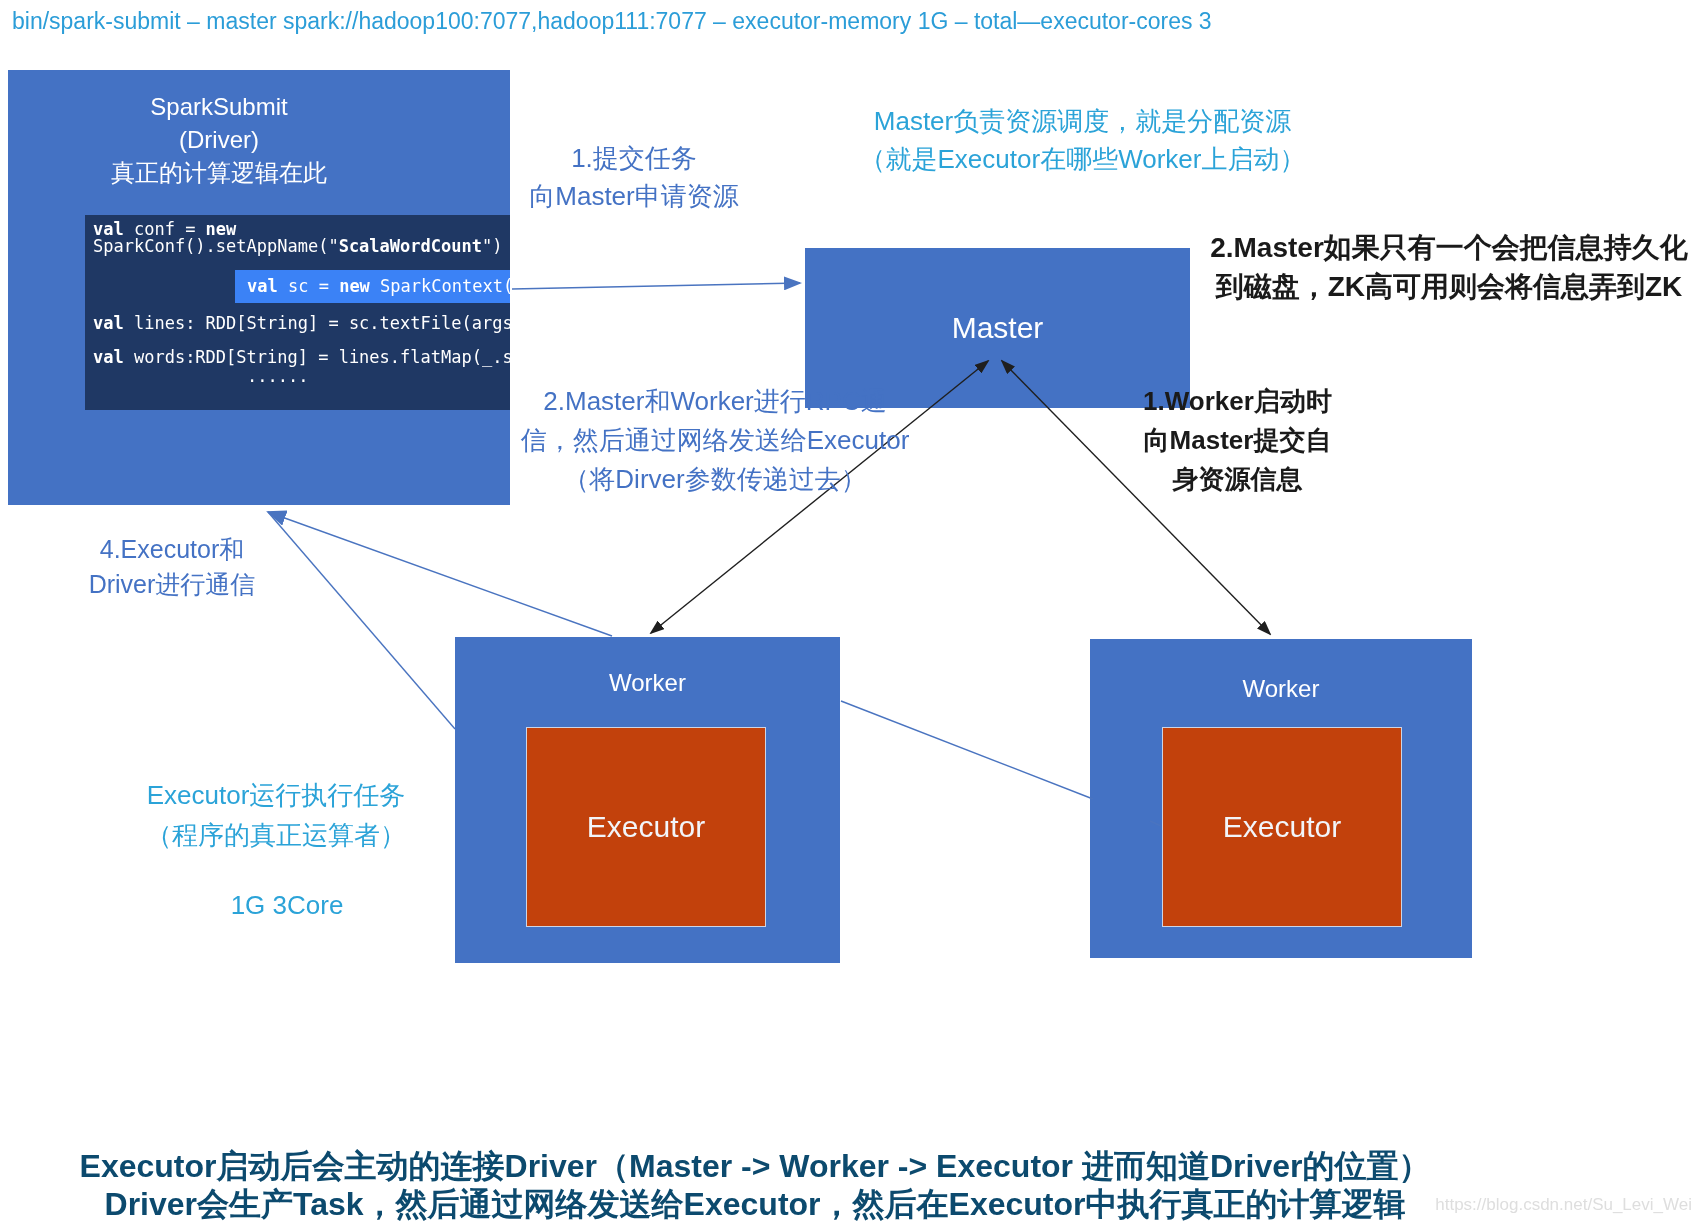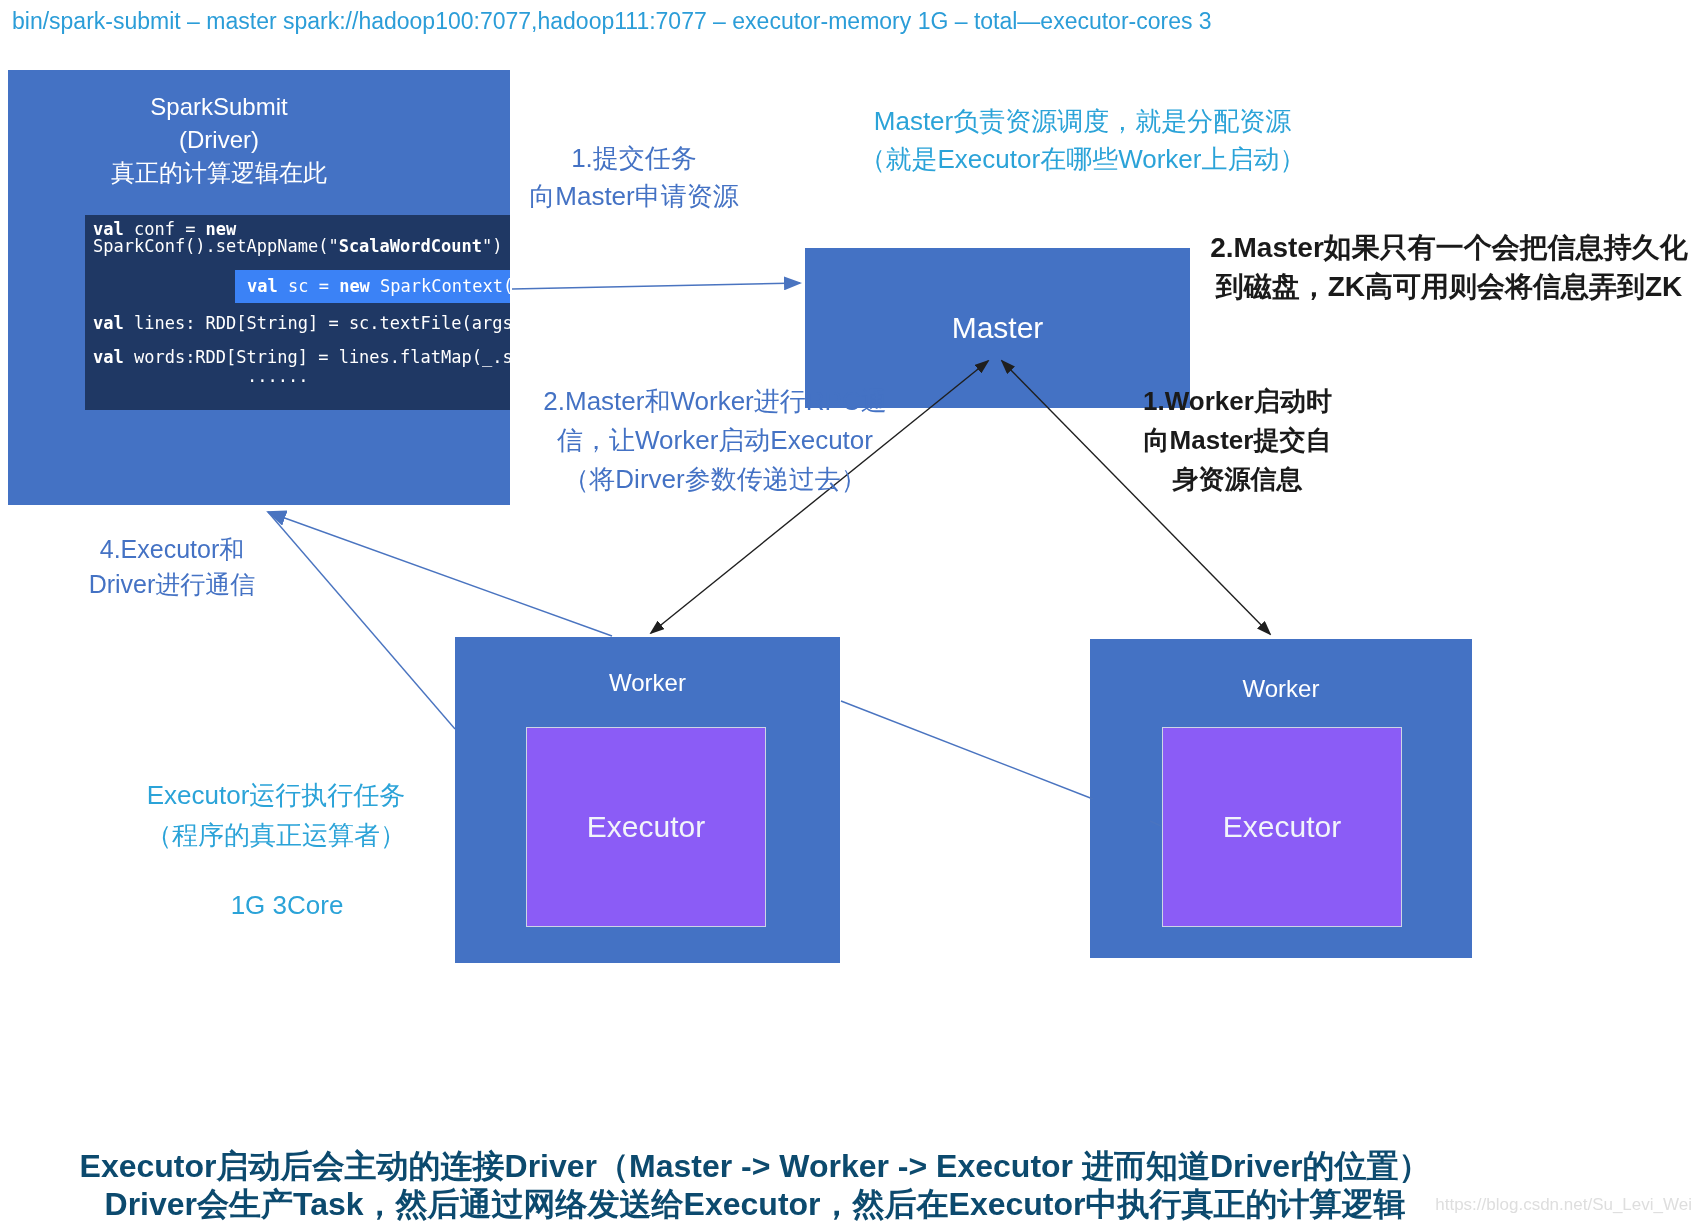--- a/index.html
+++ b/index.html
@@ -8,21 +8,21 @@
   .abs{position:absolute;}
   .center{text-align:center;}
   
   .cmdline{color:#2b9dd8;font-size:23px;white-space:nowrap;}
   
   .bluebox{background:#4472c4;}
   .navybox{background:#1f3864;}
   .driver-title{color:#ffffff;font-size:24px;line-height:33px;}
   .master-label{color:#ffffff;font-size:30px;}
   .worker-label{color:#ffffff;font-size:24px;}
-  .executor-box{background:#8b5cf6;border:1px solid #cdd5e6;}
+  .executor-box{background:#c2410c;border:1px solid #cdd5e6;}
   .executor-label{color:#f2f5fa;font-size:30px;}
   
   .code{font-family:"DejaVu Sans Mono","Liberation Mono",monospace;font-size:17px;
         color:#ffffff;white-space:nowrap;line-height:17px;}
   .code b{font-weight:bold;}
   .grayhl{background:#3b82f6;}
   
   .ann-blue{color:#4472c4;font-size:26px;line-height:39px;}
   .ann-cyan{color:#2ba3d8;font-size:26px;line-height:38px;}
   .ann-black{color:#1a1a1a;font-size:27px;line-height:39px;font-weight:600;}
@@ -113,21 +113,21 @@
     <div>（就是Executor在哪些Worker上启动）</div>
   </div>
 
   <div class="abs center ann-black" style="left:1200px;top:228px;width:498px;font-size:28px;">
     <div>2.Master如果只有一个会把信息持久化</div>
     <div>到磁盘，ZK高可用则会将信息弄到ZK</div>
   </div>
 
   <div class="abs center ann-blue" style="left:490px;top:382px;width:450px;">
     <div>2.Master和Worker进行RPC通</div>
-    <div>信，让Worker启动Executor</div>
+    <div>信，然后通过网络发送给Executor</div>
     <div>（将Dirver参数传递过去）</div>
   </div>
 
   <div class="abs center ann-black" style="left:1040px;top:382px;width:395px;font-size:26px;">
     <div>1.Worker启动时</div>
     <div>向Master提交自</div>
     <div>身资源信息</div>
   </div>
 
   <div class="abs center ann-blue" style="left:22px;top:532px;width:300px;font-size:25px;line-height:35px;">

